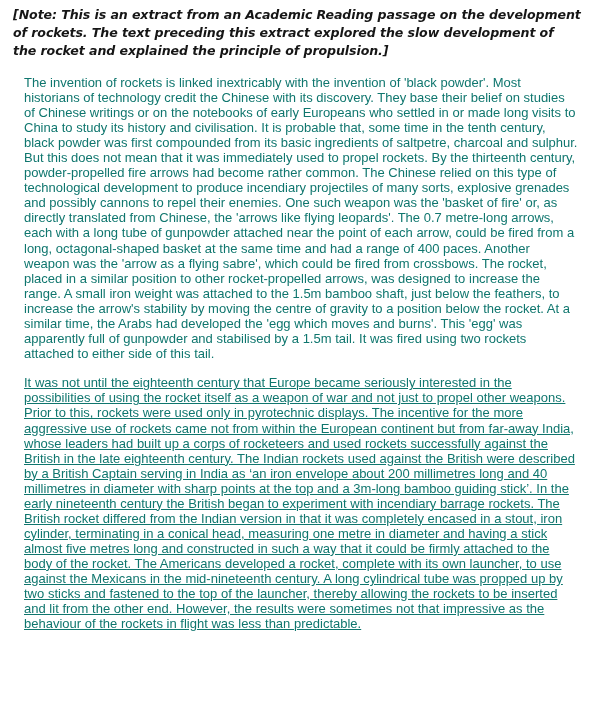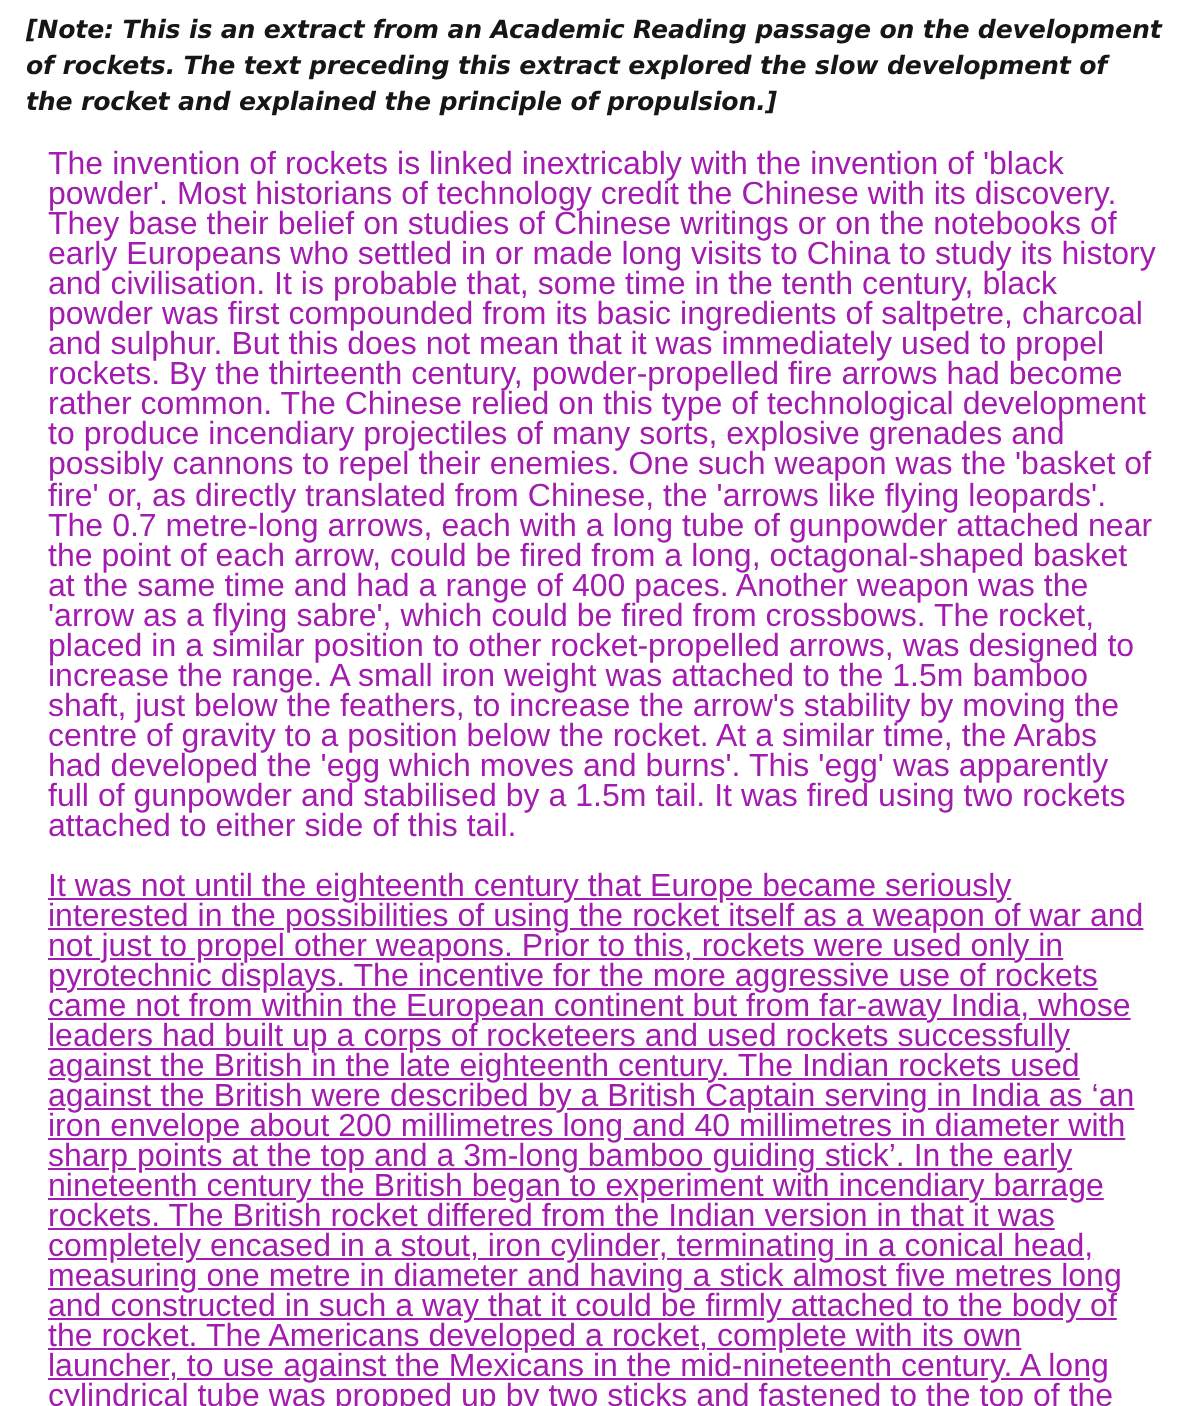--- a/index.html
+++ b/index.html
@@ -35,23 +35,23 @@
     text-align: left;
   }
   .body-block {
     position: absolute;
     left: 24px;
     top: 75px;
     width: 554px;
   }
   .para {
     font-family: "Liberation Sans", sans-serif;
-    font-size: 16px;
+    font-size: 13px;
     line-height: 15.05px;
-    color: #a21caf;
+    color: #0f766e;
     text-align: left;
     margin: 0;
     letter-spacing: 0.0px;
     word-spacing: 0.05px;
   }
   .para + .para {
     margin-top: 14.5px;
     text-decoration: underline;
   }
 </style>

